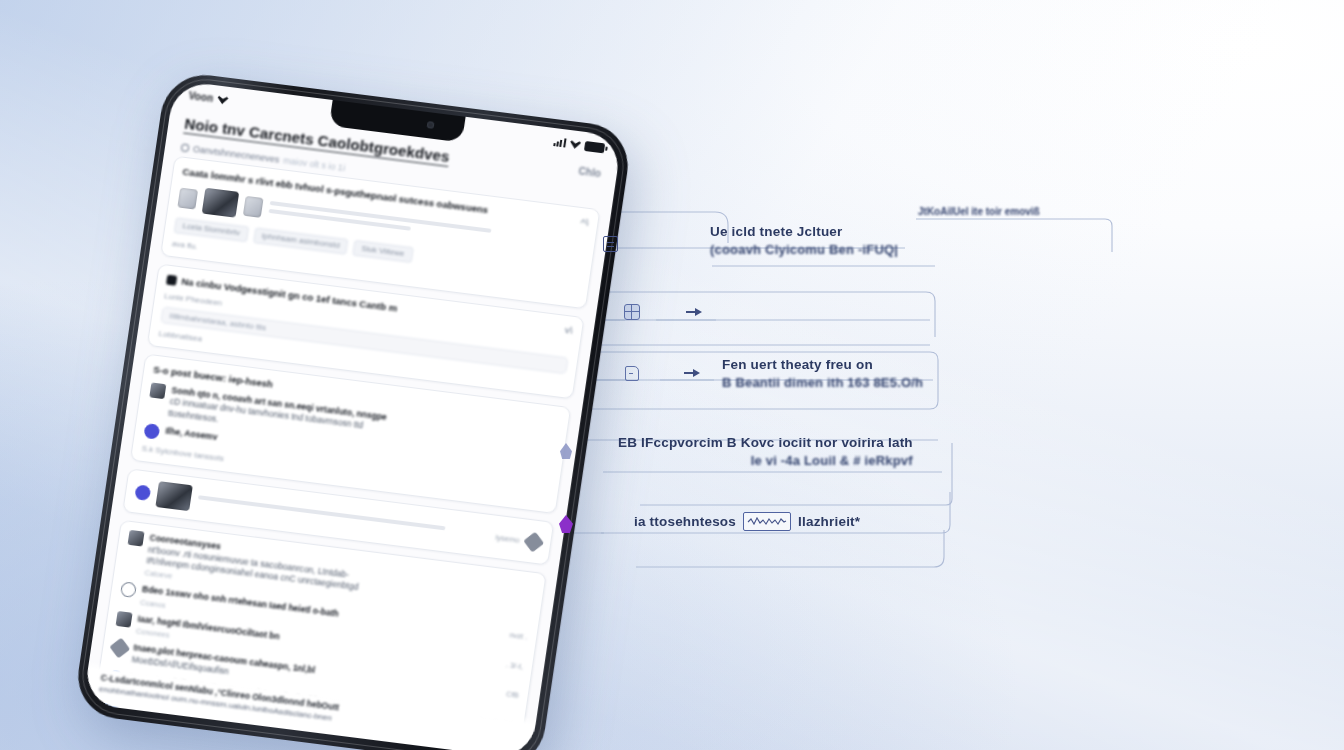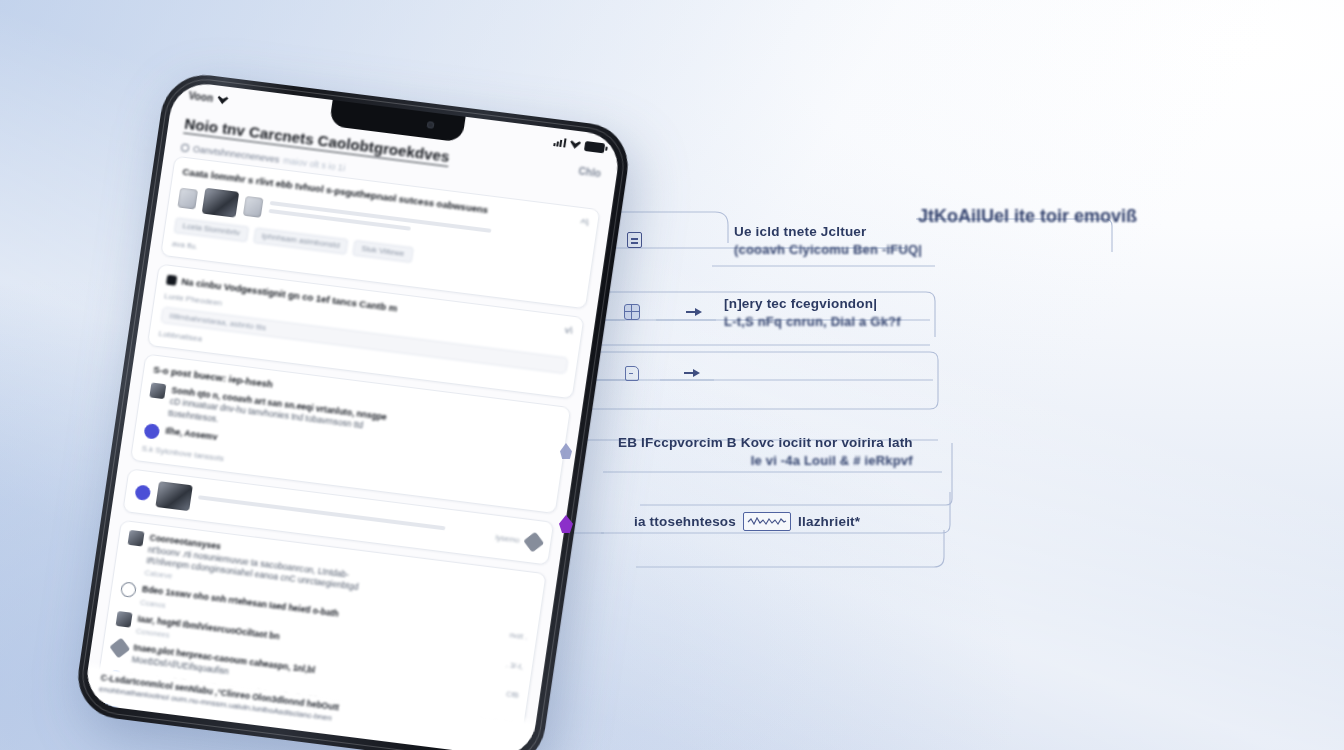--- a/index.html
+++ b/index.html
@@ -343,21 +343,21 @@
     color:#aab3d4; font-size:17px; filter:blur(1.3px); font-weight:700;
   }
   #wf-sidebtn{
     position:absolute; right:-2px; top:72px; width:3px;height:34px;
     background:#7c89bb; border-radius:2px;
   }
 
   
   #top-label{
     position:absolute; left:918px; top:206px;
-    font-size:18px; font-weight:700; color:#33426d;
+    font-size:10px; font-weight:700; color:#33426d;
     filter:blur(.8px); white-space:nowrap;
   }
 </style>
 </head>
 <body>
 
 <div id="stage">
   <div id="bg-sheen"></div>
   <div id="bg-sheen2"></div>
   <div id="bg-vig"></div>
@@ -553,50 +553,50 @@
           <div id="footer-l2">enohbnathanlootnol ourn.nu-mnssrn.ualuln.lunlboAsdlsclanc-bnen</div>
         </div>
 
       </div>
       <div id="phone-rim"></div>
     </div>
   </div>
 
   <div id="top-label">JtKoAilUel ite  toir emoviß</div>
 
-  <div class="callout" style="left:624px; top:224px;">
+  <div class="callout" style="left:600px; top:224px;align-items:center;">
     <span class="callout-ic">
         <span class="gl-doc"></span>
       </span>
     <span class="callout-txt" style="margin-left:80px">
       <span class="co-l1" style="display:block">Ue  icld tnete Jcltuer</span>
       <span class="co-l2" style="display:block">(cooavh Clyicomu  Ben -iFUQ|</span>
     </span>
   </div>
 
   <div class="callout" style="left:622px; top:296px;">
     <span class="callout-ic">
         <span class="gl-grid"></span>
       </span>
     <span class="callout-ic" style="margin-left:32px">
         <span class="gl-arrow"></span>
       </span>
-    <span class="callout-txt" style="margin-left:10px">
-      <span class="co-l1" style="display:block">[n]ery tec fcegviondon|</span>
-      <span class="co-l2" style="display:block">L-t,S nFq cnrun, Dial a  Gk?f</span>
-    </span>
   </div>
 
   <div class="callout" style="left:622px; top:357px;">
     <span class="callout-ic">
         <span class="gl-tag"></span>
       </span>
     <span class="callout-ic" style="margin-left:30px">
         <span class="gl-arrow"></span>
       </span>
+    <span class="callout-txt" style="margin-left:10px">
+      <span class="co-l1" style="display:block">Fen uert theaty freu on</span>
+      <span class="co-l2" style="display:block">B  Beantii dimen ith 163  8E5.O/h</span>
+    </span>
   </div>
 
   <div class="callout" style="left:556px; top:435px;">
     <span class="callout-ic">
         <span class="gl-drop"></span>
       </span>
     <span class="callout-txt" style="margin-left:32px">
       <span class="co-l1" style="display:block">EB IFccpvorcim  B  Kovc iociit nor voirira Iath</span>
       <span class="co-l2" style="display:block; text-align:right">Ie  vi -4a Louil  &amp;  # ieRkpvf</span>
     </span>

